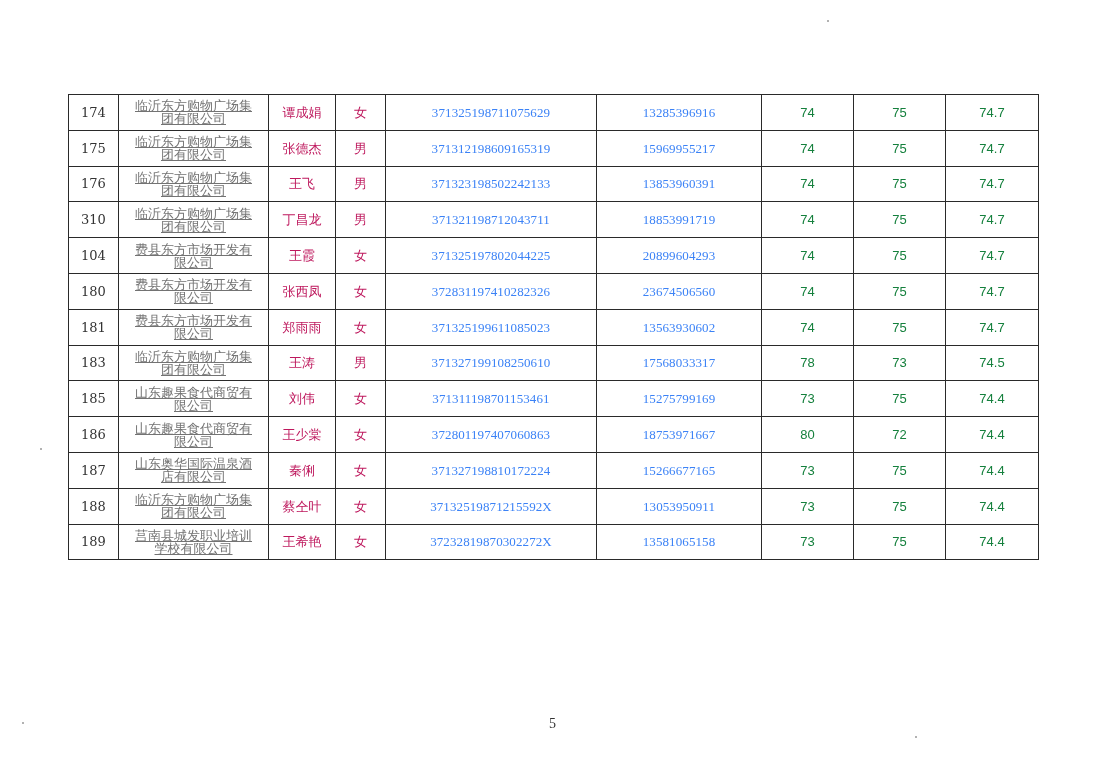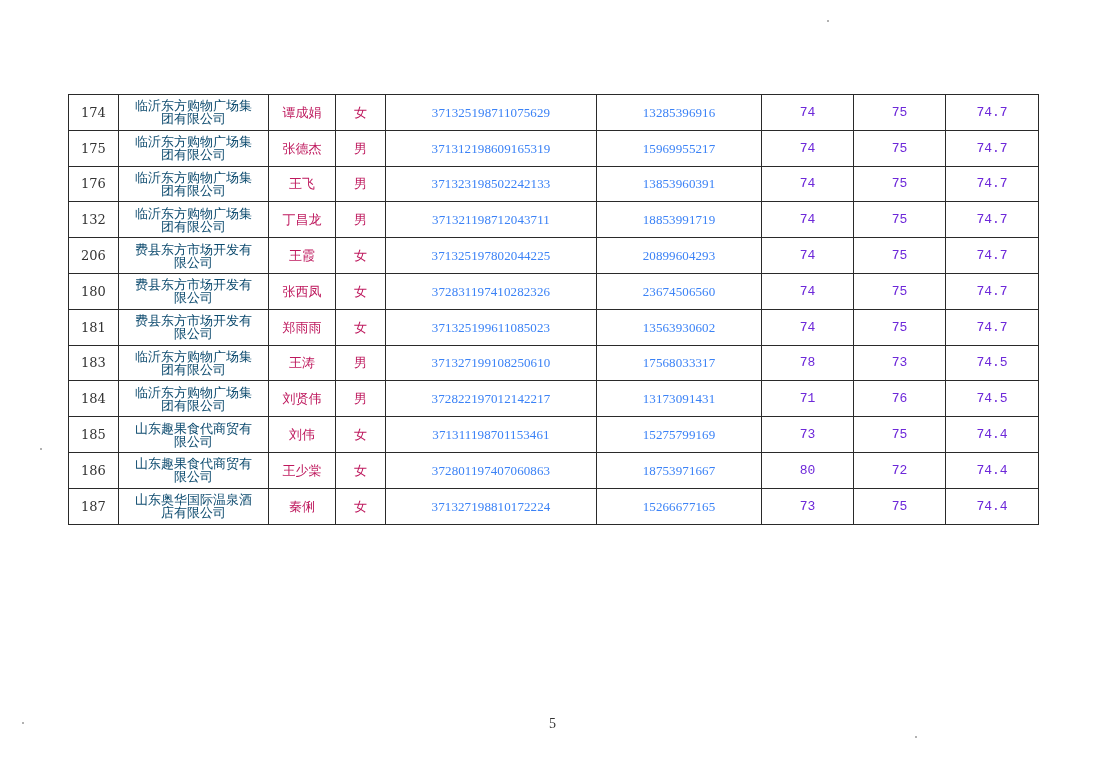--- a/index.html
+++ b/index.html
@@ -13,25 +13,25 @@
     border-collapse: collapse; table-layout: fixed;
     width: 970px;
   }
   table.roster td {
     border: 1.5px solid #2a2a2a;
     height: 34.8px; padding: 0;
     text-align: center; vertical-align: middle;
     font-size: 13px; line-height: 1;
   }
   td.c-idx { font-family: "DejaVu Serif", serif; font-size: 13px; color: #333; }
-  td.c-org { font-family: "DejaVu Sans", sans-serif; font-size: 13px; line-height: 16px; color: #0c4a6e; }
+  td.c-org { font-family: "DejaVu Sans", sans-serif; font-size: 13px; line-height: 16px; color: #737373; text-decoration: underline; }
   td.c-org span { display: block; }
   td.c-name, td.c-gender { font-family: "DejaVu Sans", sans-serif; font-size: 13px; color: #be185d; }
   td.c-id, td.c-phone { font-family: "Liberation Serif", serif; font-size: 14px; color: #3b82f6; letter-spacing: 0.1px; }
-  td.c-num { font-family: Liberation Mono, monospace; font-size: 14px; color: #6d28d9; }
+  td.c-num { font-family: Liberation Sans, sans-serif; font-size: 14px; color: #15803d; }
   .page-number {
     position: absolute; left: 549px; top: 716px;
     font-family: "Liberation Serif", serif; font-size: 14px; color: #333;
   }
   .speck { position: absolute; background: #999; border-radius: 50%; }
 </style>
 </head>
 <body>
 
 <div class="page">
@@ -84,35 +84,35 @@
           </td>
           <td class="c-name">王飞</td>
           <td class="c-gender">男</td>
           <td class="c-id">371323198502242133</td>
           <td class="c-phone">13853960391</td>
           <td class="c-num">74</td>
           <td class="c-num">75</td>
           <td class="c-num">74.7</td>
         </tr>
         <tr>
-          <td class="c-idx">132</td>
+          <td class="c-idx">310</td>
           <td class="c-org">
             <span>临沂东方购物广场集</span>
             <span>团有限公司</span>
           </td>
           <td class="c-name">丁昌龙</td>
           <td class="c-gender">男</td>
           <td class="c-id">371321198712043711</td>
           <td class="c-phone">18853991719</td>
           <td class="c-num">74</td>
           <td class="c-num">75</td>
           <td class="c-num">74.7</td>
         </tr>
         <tr>
-          <td class="c-idx">206</td>
+          <td class="c-idx">104</td>
           <td class="c-org">
             <span>费县东方市场开发有</span>
             <span>限公司</span>
           </td>
           <td class="c-name">王霞</td>
           <td class="c-gender">女</td>
           <td class="c-id">371325197802044225</td>
           <td class="c-phone">20899604293</td>
           <td class="c-num">74</td>
           <td class="c-num">75</td>
@@ -151,34 +151,20 @@
           <td class="c-org">
             <span>临沂东方购物广场集</span>
             <span>团有限公司</span>
           </td>
           <td class="c-name">王涛</td>
           <td class="c-gender">男</td>
           <td class="c-id">371327199108250610</td>
           <td class="c-phone">17568033317</td>
           <td class="c-num">78</td>
           <td class="c-num">73</td>
-          <td class="c-num">74.5</td>
-        </tr>
-        <tr>
-          <td class="c-idx">184</td>
-          <td class="c-org">
-            <span>临沂东方购物广场集</span>
-            <span>团有限公司</span>
-          </td>
-          <td class="c-name">刘贤伟</td>
-          <td class="c-gender">男</td>
-          <td class="c-id">372822197012142217</td>
-          <td class="c-phone">13173091431</td>
-          <td class="c-num">71</td>
-          <td class="c-num">76</td>
           <td class="c-num">74.5</td>
         </tr>
         <tr>
           <td class="c-idx">185</td>
           <td class="c-org">
             <span>山东趣果食代商贸有</span>
             <span>限公司</span>
           </td>
           <td class="c-name">刘伟</td>
           <td class="c-gender">女</td>
@@ -205,20 +191,48 @@
         <tr>
           <td class="c-idx">187</td>
           <td class="c-org">
             <span>山东奥华国际温泉酒</span>
             <span>店有限公司</span>
           </td>
           <td class="c-name">秦俐</td>
           <td class="c-gender">女</td>
           <td class="c-id">371327198810172224</td>
           <td class="c-phone">15266677165</td>
+          <td class="c-num">73</td>
+          <td class="c-num">75</td>
+          <td class="c-num">74.4</td>
+        </tr>
+        <tr>
+          <td class="c-idx">188</td>
+          <td class="c-org">
+            <span>临沂东方购物广场集</span>
+            <span>团有限公司</span>
+          </td>
+          <td class="c-name">蔡仝叶</td>
+          <td class="c-gender">女</td>
+          <td class="c-id">37132519871215592X</td>
+          <td class="c-phone">13053950911</td>
+          <td class="c-num">73</td>
+          <td class="c-num">75</td>
+          <td class="c-num">74.4</td>
+        </tr>
+        <tr>
+          <td class="c-idx">189</td>
+          <td class="c-org">
+            <span>莒南县城发职业培训</span>
+            <span>学校有限公司</span>
+          </td>
+          <td class="c-name">王希艳</td>
+          <td class="c-gender">女</td>
+          <td class="c-id">37232819870302272X</td>
+          <td class="c-phone">13581065158</td>
           <td class="c-num">73</td>
           <td class="c-num">75</td>
           <td class="c-num">74.4</td>
         </tr>
       </tbody>
   </table>
 
   <div class="page-number">5</div>
 
   <div class="speck" style="left:827px;top:20px;width:2px;height:2px;"></div>

